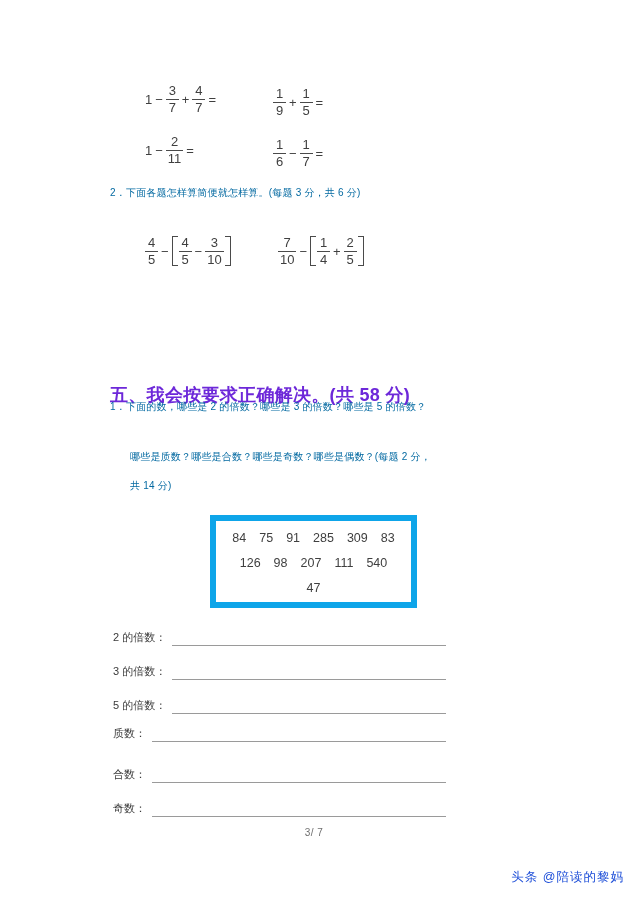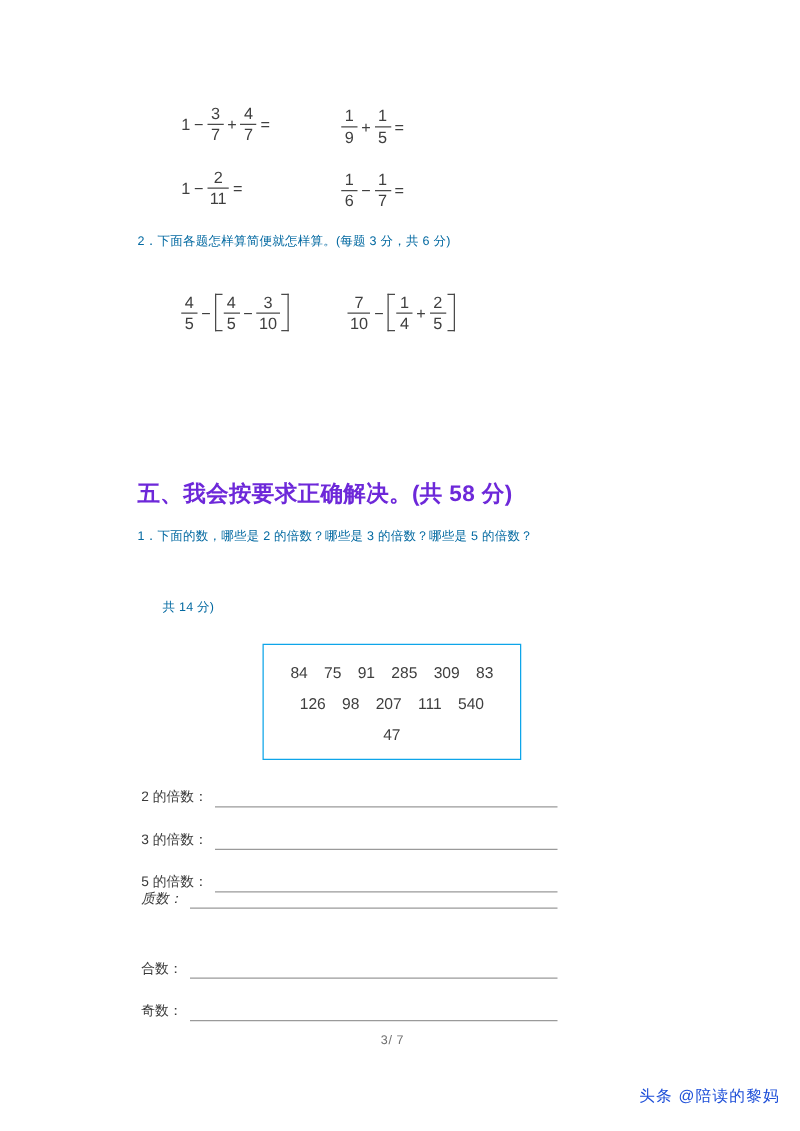--- a/index.html
+++ b/index.html
@@ -112,21 +112,21 @@
     white-space: nowrap;
   }
 
   
   .num-box {
     position: absolute;
     left: 210px;
     top: 515px;
     width: 207px;
     height: 93px;
-    border: 1px solid #0ea5e9;
+    border: 6px solid #0ea5e9;
     box-sizing: border-box;
     display: flex;
     flex-direction: column;
     justify-content: center;
     align-items: center;
     gap: 11px;
     padding-top: 2px;
   }
   .num-row {
     display: flex;
@@ -294,21 +294,22 @@
           <span class="num">2</span>
           <span class="bar"></span>
           <span class="den">5</span>
         </span>
       </span>
     </span>
   </div>
 
   <div class="sec-head" style="left:110px; top:383px;">五、我会按要求正确解决。(共 58 分)</div>
 
-  <div class="q-text" style="left:110px; top:422px;">1．下面的数，哪些是 2 的倍数？哪些是 3 的倍数？哪些是 5 的倍数？</div>
+  <div class="q-text" style="left:110px; top:400px;">1．下面的数，哪些是 2 的倍数？哪些是 3 的倍数？哪些是 5 的倍数？</div>
+  <div class="q-text" style="left:130px; top:450px;">哪些是质数？哪些是合数？哪些是奇数？哪些是偶数？(每题 2 分，</div>
   <div class="q-text" style="left:130px; top:479px;">共 14 分)</div>
 
   <div class="num-box">
     <div class="num-row">
       <span>84</span>
       <span>75</span>
       <span>91</span>
       <span>285</span>
       <span>309</span>
       <span>83</span>
@@ -330,21 +331,21 @@
     <span class="blank-line"></span>
   </div>
   <div class="blank-row" style="top:660px;">
     <span class="blank-label">3 的倍数：</span>
     <span class="blank-line"></span>
   </div>
   <div class="blank-row" style="top:694px;">
     <span class="blank-label">5 的倍数：</span>
     <span class="blank-line"></span>
   </div>
-  <div class="blank-row" style="top:707px;font-style:italic;">
+  <div class="blank-row" style="top:722px;">
     <span class="blank-label">质数：</span>
     <span class="blank-line"></span>
   </div>
   <div class="blank-row" style="top:763px;font-family:Liberation Serif, serif;">
     <span class="blank-label">合数：</span>
     <span class="blank-line"></span>
   </div>
   <div class="blank-row" style="top:797px;">
     <span class="blank-label">奇数：</span>
     <span class="blank-line"></span>

